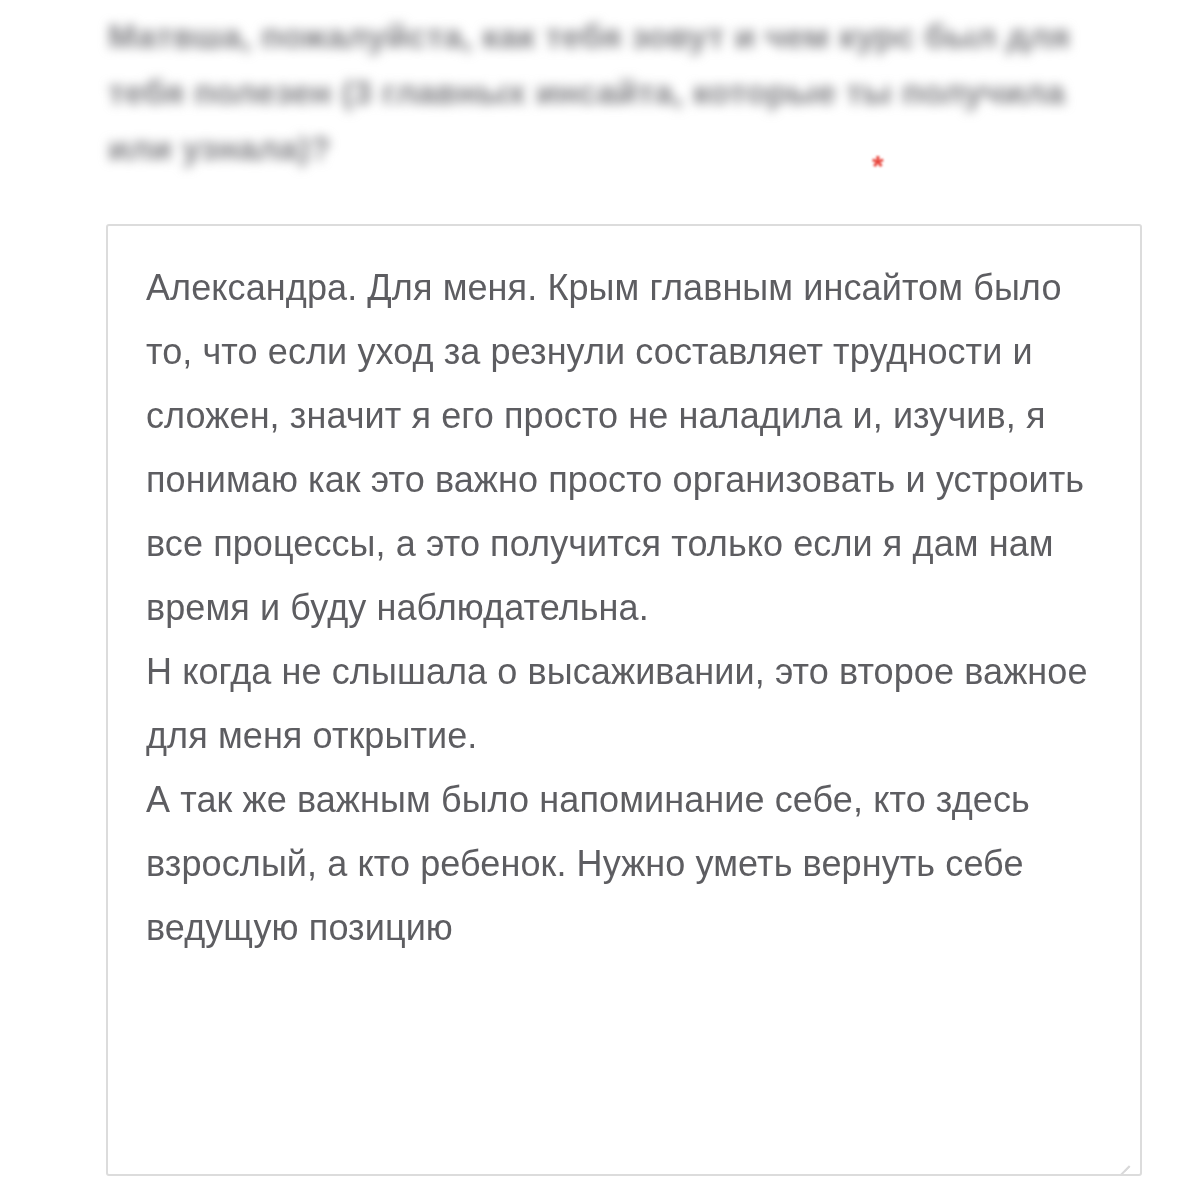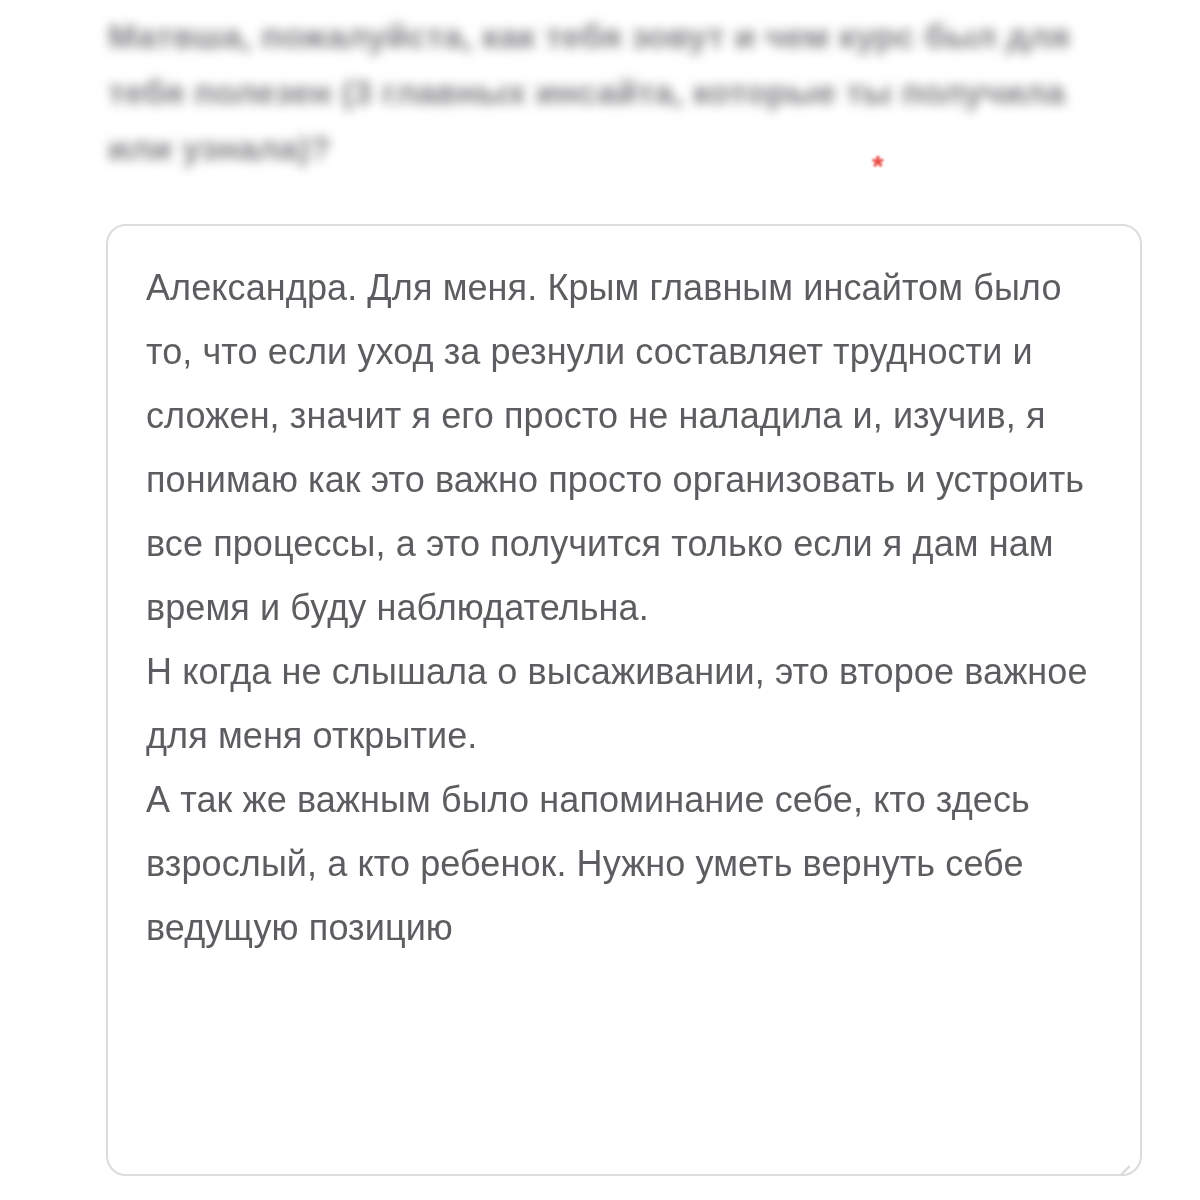--- a/index.html
+++ b/index.html
@@ -56,21 +56,21 @@
   
   .answer-box {
     position: absolute;
     left: 106px;
     top: 224px;
     width: 1036px;
     height: 952px;
     box-sizing: border-box;
     background: #ffffff;
     border: 2px solid #dcdcdc;
-    border-radius: 20px;
+    border-radius: 3px;
     padding: 30px 36px 24px 38px;
     overflow: hidden;
   }
   .answer-text {
     margin: 0;
     font-size: 36px;
     line-height: 64px;
     color: #5d5d61;
     white-space: pre-wrap;
     word-wrap: break-word;

